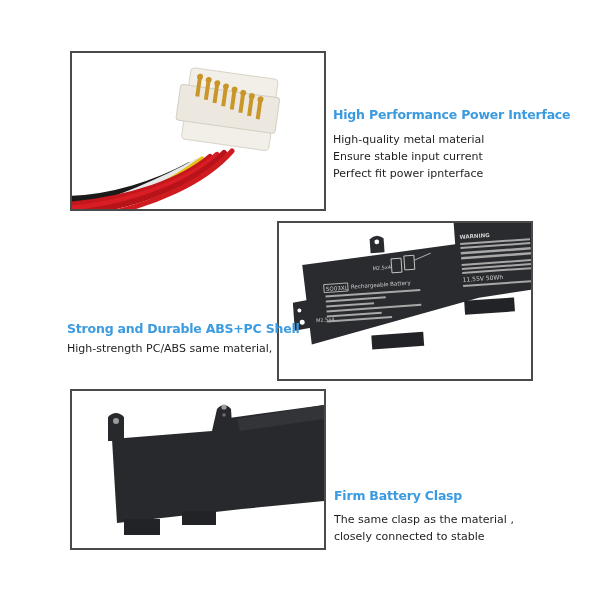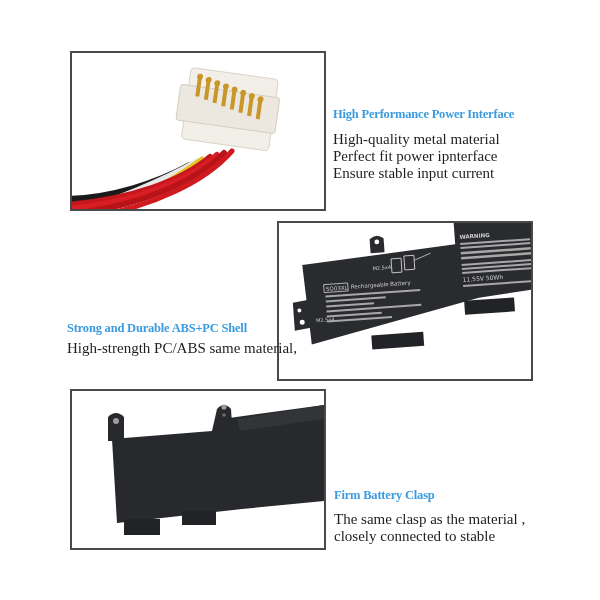--- a/index.html
+++ b/index.html
@@ -2,23 +2,23 @@
 <html><head>
 <meta charset="utf-8">
 <style>
   html, body { margin: 0; padding: 0; background: #ffffff; }
   body { width: 600px; height: 600px; position: relative; overflow: hidden;
          font-family: "DejaVu Sans", "Liberation Sans", sans-serif; }
   .frame { position: absolute; border: 2px solid #4a4a4a; background: #ffffff; overflow: hidden; box-sizing: border-box; }
   #f1 { left: 70px; top: 51px; width: 256px; height: 160px; }
   #f2 { left: 277px; top: 221px; width: 256px; height: 160px; }
   #f3 { left: 70px; top: 389px; width: 256px; height: 161px; }
-  .feature { position: absolute; font-family: Liberation Serif, serif; }
+  .feature { position: absolute; }
   .feature .title { color: #3b9be0; font-weight: bold; font-size: 12.5px; letter-spacing: -0.2px; white-space: nowrap; }
-  .feature .line { color: #1e1e1e; font-size: 15px; line-height: 17px; white-space: nowrap; }
+  .feature .line { color: #1e1e1e; font-size: 11px; line-height: 17px; white-space: nowrap; }
   #t1 { left: 333px; top: 107px; }
   #t1 .title { margin-bottom: 9px; }
   #t2 { left: 67px; top: 287px; }
   #t2 .title { margin-bottom: 4px; margin-top: 34px; }
   #t3 { left: 334px; top: 444px; margin-top: 44px; }
   #t3 .title { margin-bottom: 8px; }
   svg { display: block; }
   .lbl { font-family: "DejaVu Sans", sans-serif; fill: #cfcfcf; }
 </style>
 </head>
@@ -60,22 +60,22 @@
         <rect x="183" y="44" width="4" height="20"></rect>
           <circle cx="185" cy="44" r="3"></circle>
       </g>
     </g>
   </svg>
 </div>
 
 <div class="feature" id="t1">
   <div class="title">High Performance Power Interface</div>
   <div class="line">High-quality metal material</div>
+  <div class="line">Ensure stable input current</div>
   <div class="line">Perfect fit power ipnterface</div>
-  <div class="line">Ensure stable input current</div>
 </div>
 
 <div class="frame" id="f2">
   <svg width="252" height="156" viewBox="0 0 252 156">
     <g transform="rotate(-4 126 78)">
       <path d="M26 35 L180 25 L180 0 L260 -5 L260 75 L200 80 L30 115 Z" fill="#2a2b2e"></path>
 
       <path d="M95 28 L95 14 Q102 8 109 14 L109 28 Z" fill="#2a2b2e"></path>
       <circle cx="102" cy="17" r="2.4" fill="#ffffff"></circle>
       <path d="M14 72 L30 70 L30 98 L14 100 Z" fill="#2a2b2e"></path>

